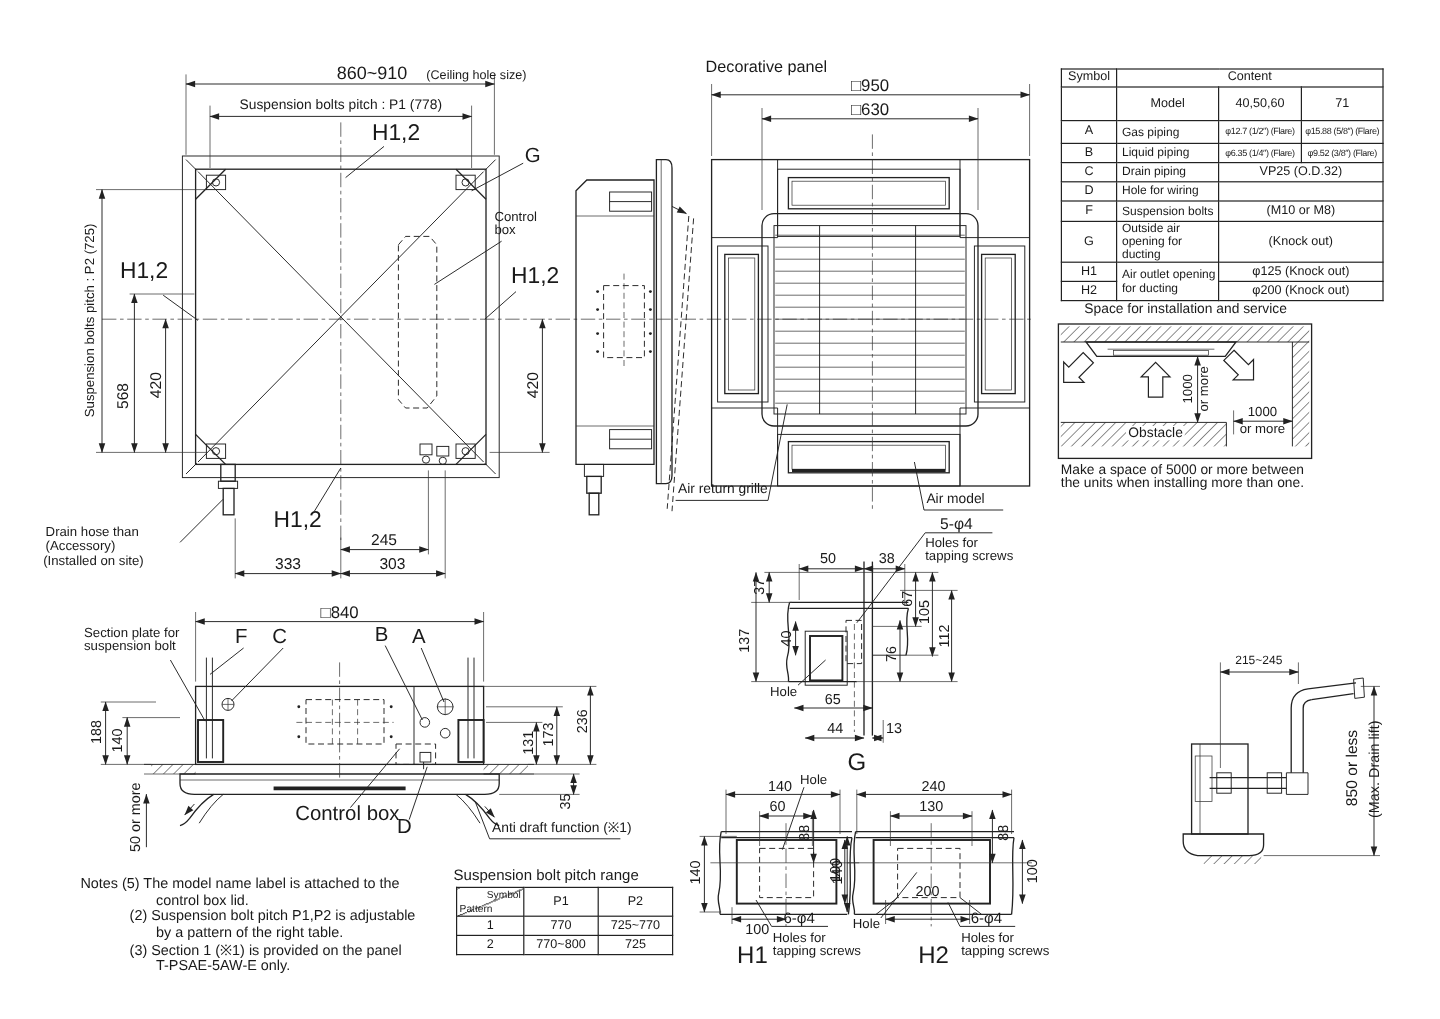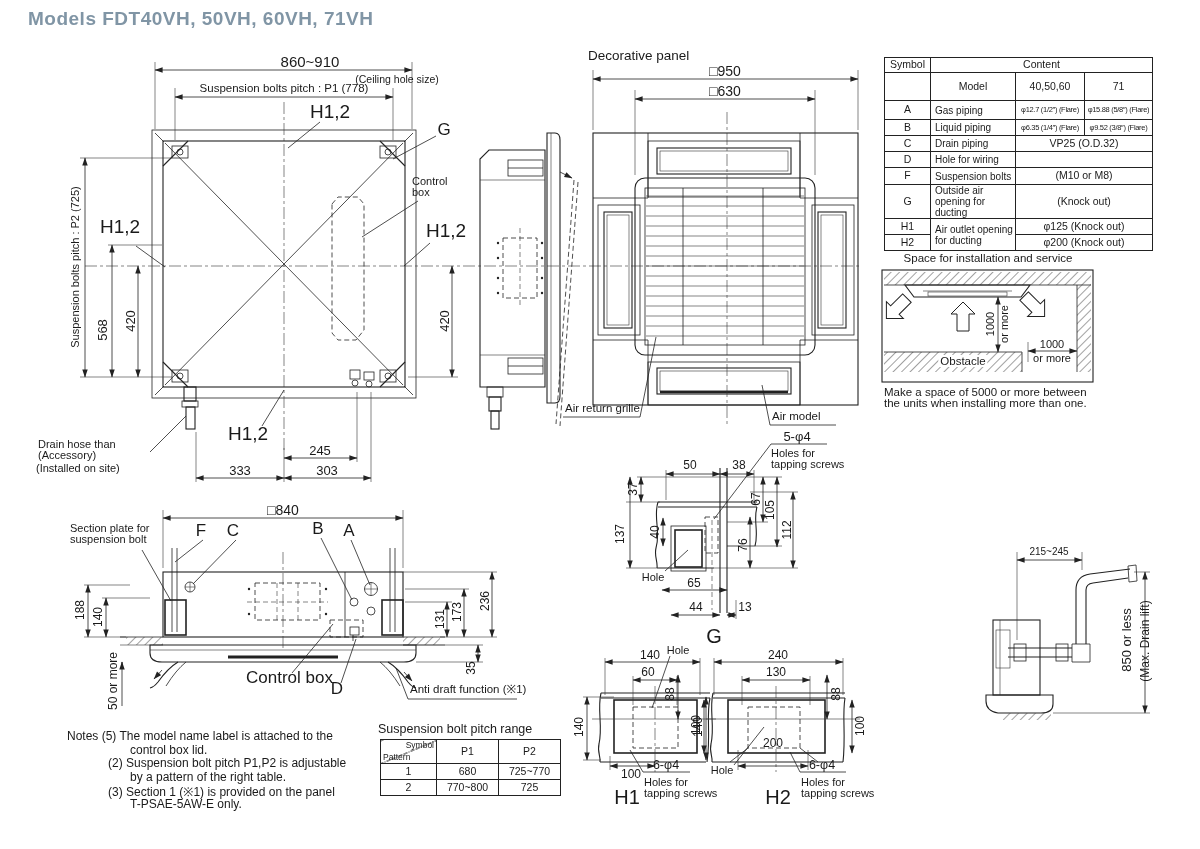--- a/index.html
+++ b/index.html
@@ -384,24 +384,23 @@
       <line x1="1093" y1="583" x2="1128" y2="578" class="s1"></line>
 <polygon points="1128,566 1136,565 1137,581 1129,582" class="s08"></polygon>
 <line x1="1017" y1="552" x2="1017" y2="640" class="s06"></line>
       <line x1="1082" y1="552" x2="1082" y2="570" class="s06"></line>
 <line x1="1017" y1="560" x2="1082" y2="560" class="dim arr"></line>
 <line x1="1134" y1="572" x2="1150" y2="572" class="s06"></line>
       <line x1="1053" y1="713" x2="1150" y2="713" class="s06"></line>
 <line x1="1145" y1="572" x2="1145" y2="713" class="dim arr"></line>
 </svg>
 
-<div id="title" style="color: rgb(128, 149, 165);">Models  FDT40VH, 50VH, 60VH, 71VH</div>
 
 <span class="L" style="left:310px;top:61px;font-size:15px">860~910</span>
-<span class="L" style="left:397px;top:79px;font-size:10.5px">(Ceiling hole size)</span>
+<span class="L" style="left:397px;top:63px;font-size:10.5px">(Ceiling hole size)</span>
 <span class="L" style="left:284px;top:88px;font-size:11.5px">Suspension bolts pitch : P1 (778)</span>
 <span class="LV" style="left:75px;top:267px;font-size:11px">Suspension bolts pitch : P2 (725)</span>
 <span class="L big" style="left:330px;top:112px">H1,2</span>
 <span class="L big" style="left:120px;top:227px">H1,2</span>
 <span class="L big" style="left:446px;top:231px">H1,2</span>
 <span class="L big" style="left:248px;top:434px">H1,2</span>
 <span class="L" style="left:444px;top:130px;font-size:17px">G</span>
 <span class="LL" style="left:412px;top:175px">Control</span>
 <span class="LL" style="left:412px;top:186px">box</span>
 <span class="LV" style="left:102px;top:330px;font-size:13px">568</span>
@@ -569,21 +568,21 @@
         <tr style="height:24px">
     <td class="diag">
             <span class="ds1">Symbol</span>
             <span class="ds2">Pattern</span>
           </td>
     <td>P1</td>
     <td>P2</td>
   </tr>
   <tr style="height:16px">
           <td>1</td>
-          <td>680</td>
+          <td>770</td>
           <td>725~770</td>
         </tr>
   <tr style="height:16px">
           <td>2</td>
           <td>770~800</td>
           <td>725</td>
         </tr>
 </tbody>
     </table>
 

